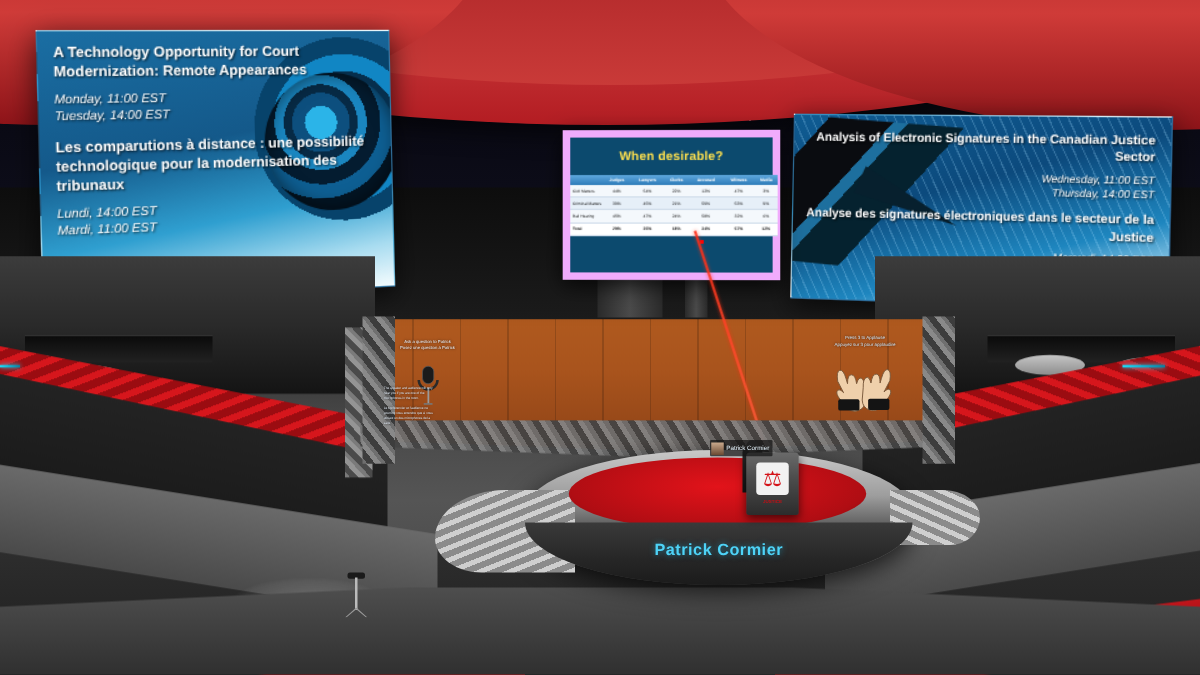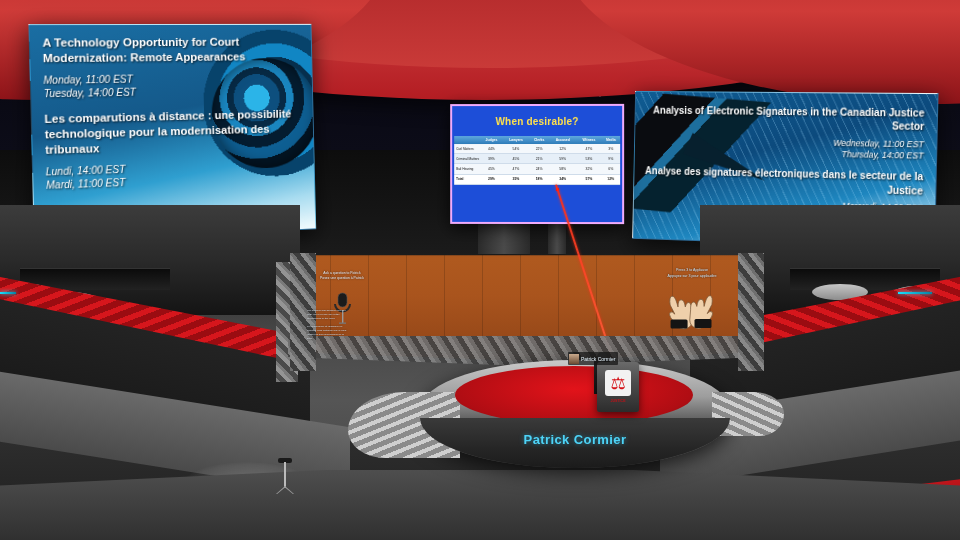--- a/index.html
+++ b/index.html
@@ -97,21 +97,21 @@
               margin-top:7px; text-shadow:1px 1px 2px rgba(0,0,0,.75); }
   .bl-gap { height:11px; }
   .br-wrap { text-align:right; padding:12px 12px 0 0; position:relative; z-index:4; }
   .br-title { font-size:10px; font-weight:bold; color:#fff; line-height:1.34;
               text-shadow:1px 1px 2px rgba(0,0,0,.8); }
   .br-times { font-size:8.5px; font-style:italic; color:#fff; line-height:1.32;
               margin-top:5px; text-shadow:1px 1px 2px rgba(0,0,0,.8); }
 
   
   .screen { position:absolute; left:450px; top:104px; width:174px; height:120px;
-            background:#1d4ed8; border:2px solid #f0abfc;
+            background:#0c4a6e; border:6px solid #f0abfc;
             box-shadow:0 4px 16px rgba(0,0,0,.8); z-index:5;
             transform:perspective(800px) rotateY(-1deg); }
   .slide-title { color:#ffe14d; font-size:10px; font-weight:bold;
                  text-align:center; margin-top:10px; letter-spacing:.2px; }
   table.tbl { border-collapse:collapse; width:166px; margin:9px auto 0 auto;
               background:#fff; font-size:3.4px; }
   table.tbl th { background:linear-gradient(#5fa8de,#2d7bb8); color:#fff;
               font-size:3.4px; font-weight:bold; padding:2px 0; text-align:center; }
   table.tbl th.rowhead { background:linear-gradient(#5fa8de,#2d7bb8); width:26px; }
   table.tbl td { text-align:center; padding:2.6px 0; color:#111;

